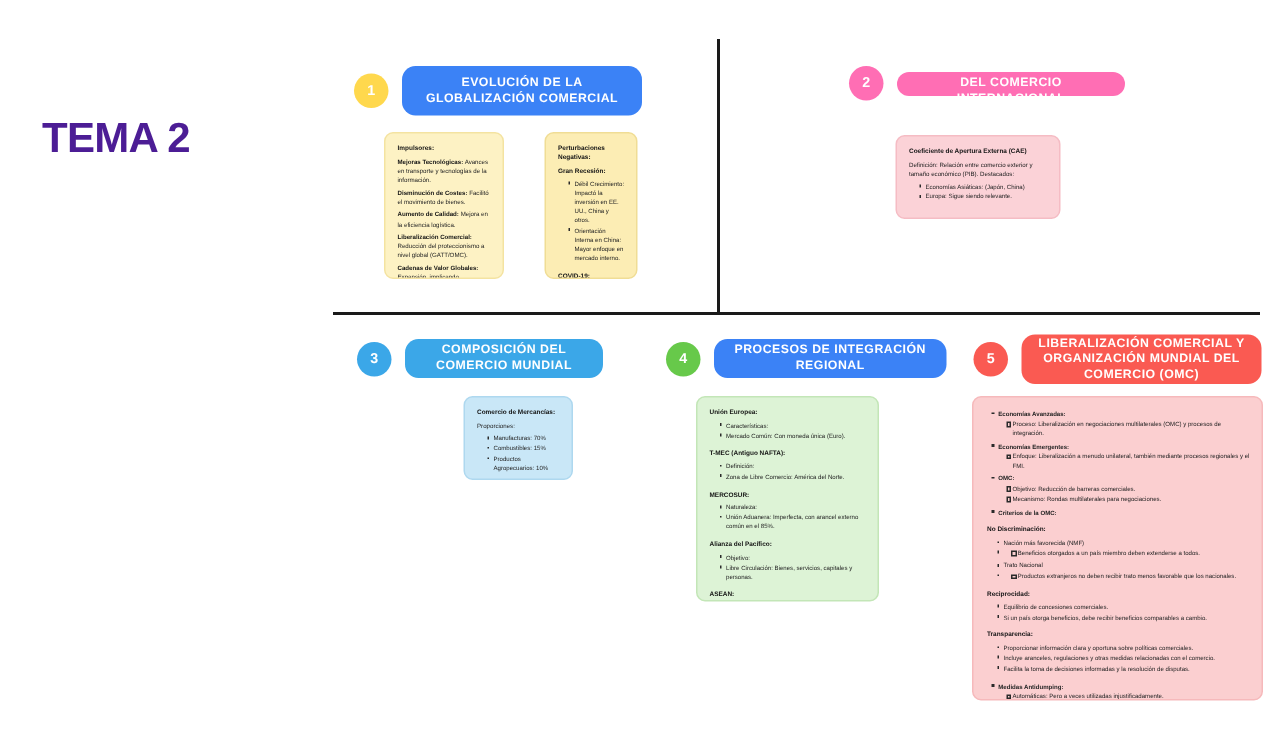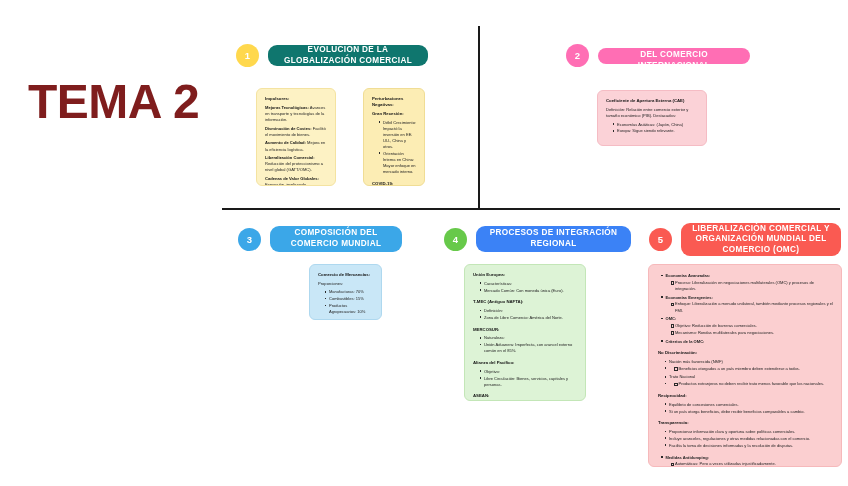--- a/index.html
+++ b/index.html
@@ -5,21 +5,21 @@
   html,body{margin:0;padding:0;}
   body{
     width:848px;height:486px;background:#ffffff;overflow:hidden;
     font-family:"Liberation Sans","DejaVu Sans",sans-serif;
     -webkit-font-smoothing:antialiased;
   }
   #canvas{position:relative;width:848px;height:486px;}
 
   
   .title-block{position:absolute;left:28px;top:78px;width:185px;}
-  .title-main{font-size:48px;font-weight:700;letter-spacing:-0.5px;color:#7f1d1d;line-height:1;}
+  .title-main{font-size:28px;font-weight:700;letter-spacing:-0.5px;color:#4c1d95;line-height:1;}
   .title-sub{margin-top:18px;font-size:14.5px;color:#1c1c1c;line-height:1.35;font-weight:400;}
 
   
   .rule-h{position:absolute;left:222px;top:208px;width:618px;height:1.6px;background:#1a1a1a;}
   .rule-v{position:absolute;left:478px;top:26px;width:1.6px;height:183px;background:#1a1a1a;}
 
   
   .sec-head{position:absolute;display:flex;align-items:center;gap:9px;}
   .badge{
     width:23px;height:23px;border-radius:50%;flex:0 0 23px;
@@ -67,21 +67,21 @@
 
   <div class="title-block">
     <div class="title-main">TEMA 2</div>
   </div>
 
   <div class="rule-h"></div>
   <div class="rule-v"></div>
 
   <div class="sec-head" style="left:236px;top:44px;">
     <div class="badge" style="background:#ffd84d;">1</div>
-    <div class="pill" style="background:#0f766e;width:160px;height:21px;">EVOLUCIÓN DE LA GLOBALIZACIÓN COMERCIAL</div>
+    <div class="pill" style="background:#3b82f6;width:160px;height:33px;">EVOLUCIÓN DE LA GLOBALIZACIÓN COMERCIAL</div>
   </div>
 
   <div class="sec-head" style="left:566px;top:44px;">
     <div class="badge" style="background:#ff6eb4;">2</div>
     <div class="pill" style="background:#ff6eb4;width:152px;height:16px;">ESTRUCTURA GEOGRÁFICA DEL COMERCIO INTERNACIONAL</div>
   </div>
 
   <div class="sec-head" style="left:238px;top:226px;">
     <div class="badge" style="background:#3ba7e8;">3</div>
     <div class="pill" style="background:#3ba7e8;width:132px;height:26px;">COMPOSICIÓN DEL COMERCIO MUNDIAL</div>

